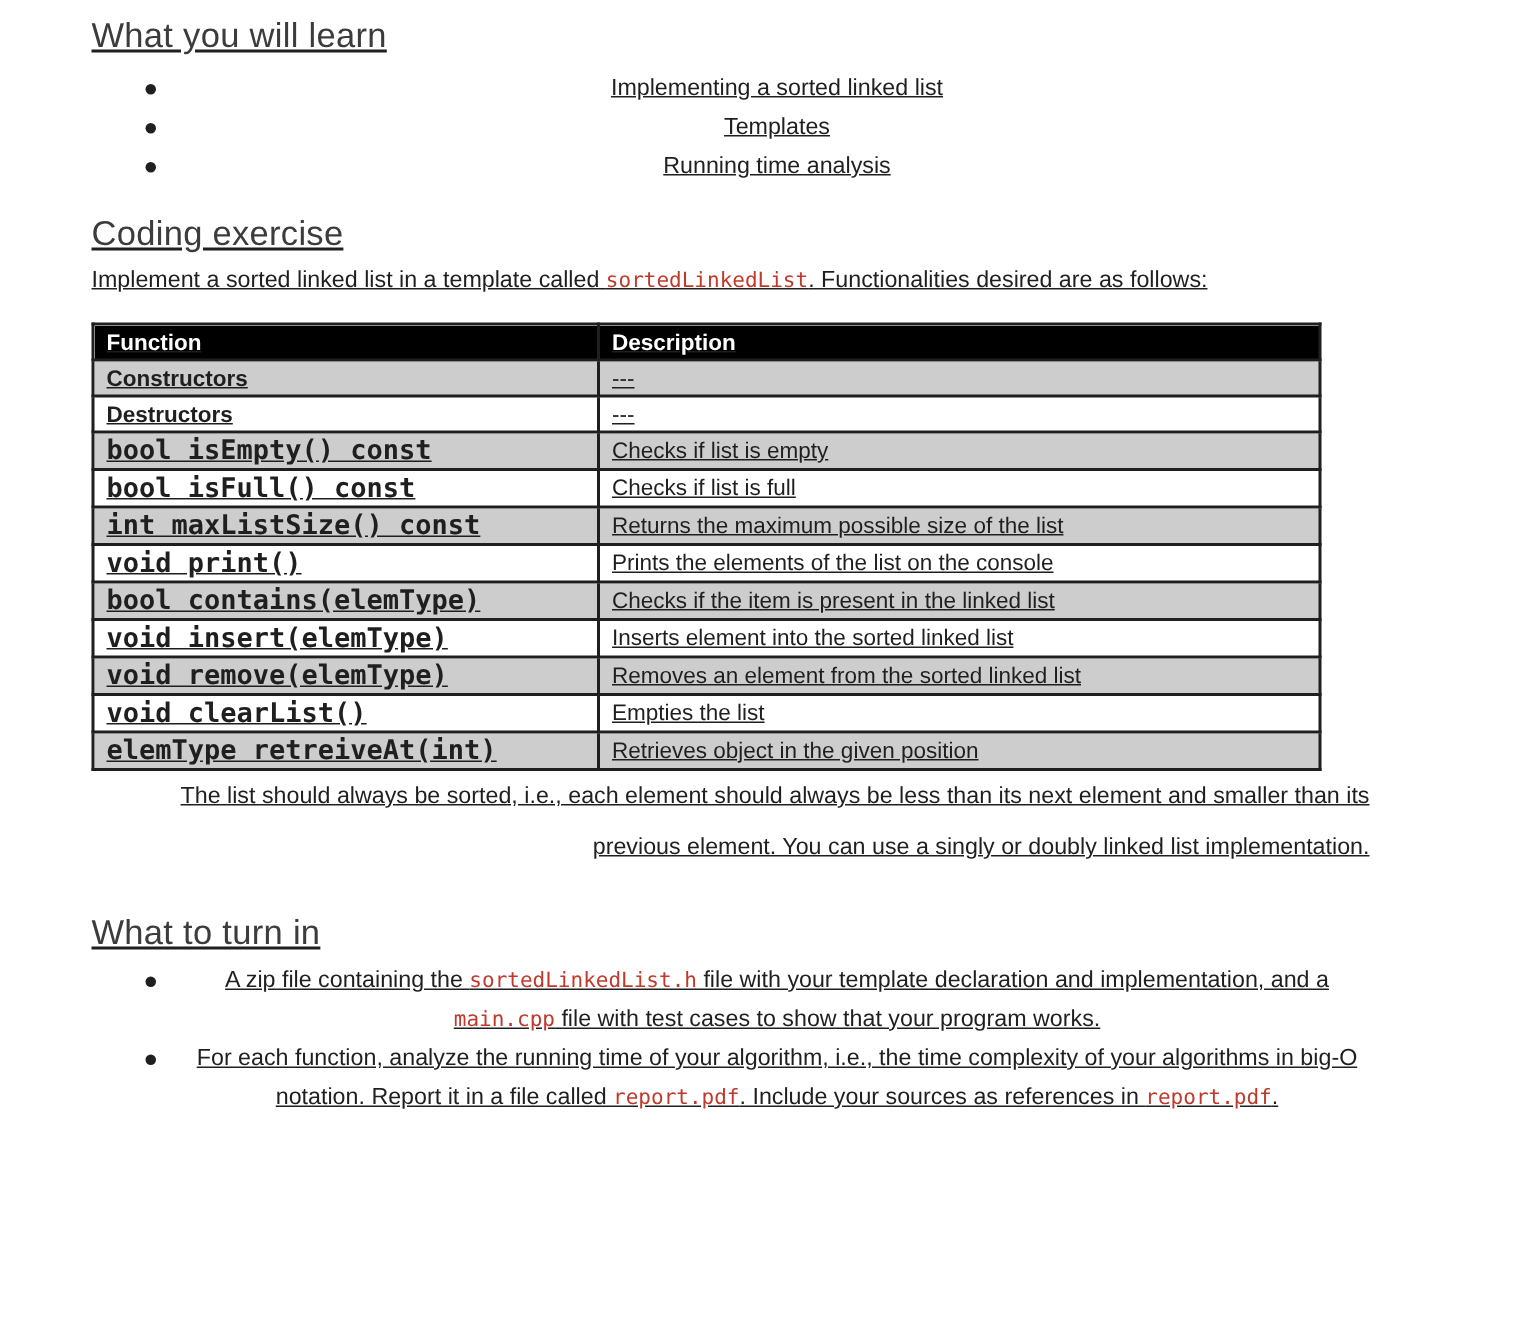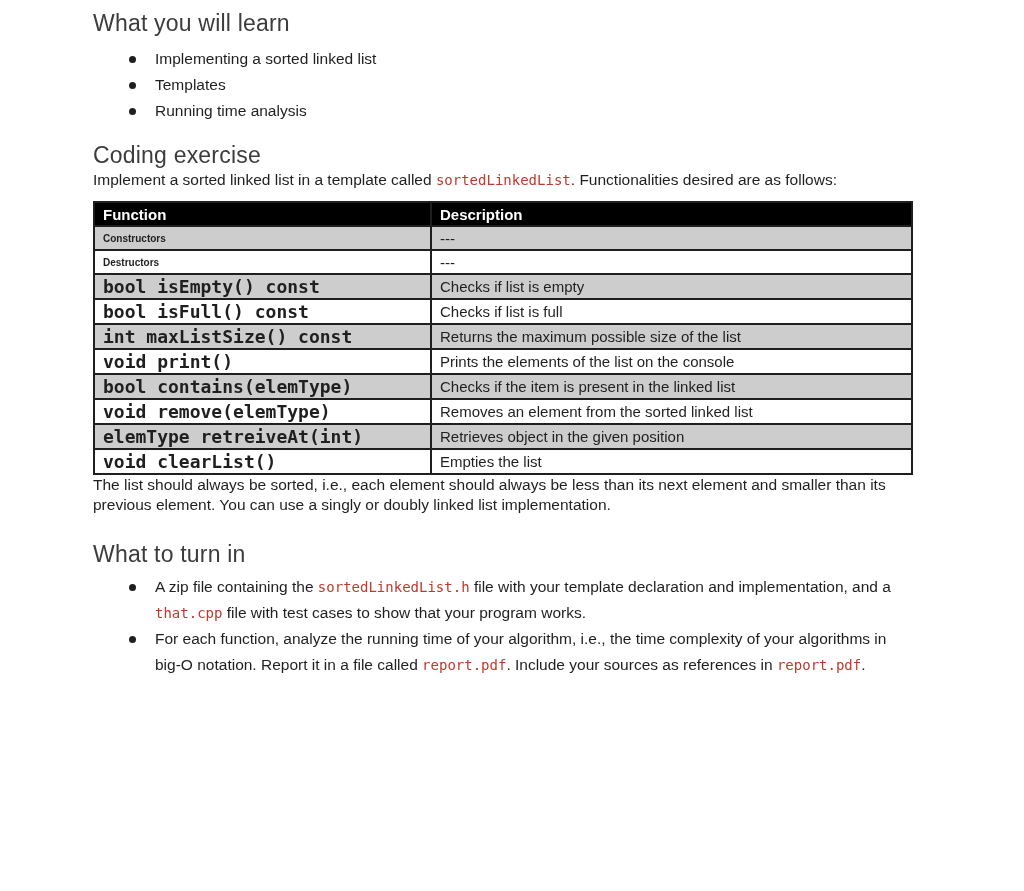--- a/index.html
+++ b/index.html
@@ -11,43 +11,43 @@
     --text:#1f1f1f;
     --heading:#3c3c3c;
   }
   *{box-sizing:border-box;}
   html,body{margin:0;padding:0;}
   body{
     width:1024px;height:891px;background:#ffffff;
     font-family:"Liberation Sans",sans-serif;color:var(--text);
     overflow:hidden;
   }
-  .page{padding:6px 111px 0 93px;}
+  .page{padding:6px 111px 0 61px;text-decoration:underline;}
   .doc-heading{
     font-size:23px;font-weight:400;color:var(--heading);
     margin:0;line-height:30px;letter-spacing:0.2px;
   }
   .h-learn{margin-top:2px;}
   .h-coding{margin-top:16px;}
   .h-turnin{margin-top:24px;}
-  ul.bullet-list{list-style:none;margin:8px 0 0 0;padding:0;}
+  ul.bullet-list{list-style:none;margin:8px 0 0 0;padding:0;text-align:center;}
   ul.turnin-list{margin-top:5px;}
   li.bullet-item{
     position:relative;padding-left:62px;
     font-size:15.5px;line-height:26px;
   }
   .bullet-dot{
     position:absolute;left:36px;top:9.5px;
     width:7px;height:7px;border-radius:50%;background:#1f1f1f;
   }
   p.body-text{
-    font-size:15.5px;line-height:20px;margin:0;
+    font-size:15.5px;line-height:34px;margin:0;
   }
   .p-intro{margin-top:18px;}
-  .p-note{margin-top:43px;}
+  .p-note{margin-top:43px;text-align:right;}
   .code{
     font-family:"DejaVu Sans Mono",monospace;
     color:var(--code-red);font-size:14px;
   }
   table.func-table{
     border-collapse:collapse;table-layout:fixed;
     width:820px;margin-top:11px;border-radius:13px;
   }
   .func-table col.c1{width:337px;}
   .func-table th,.func-table td{
@@ -56,21 +56,21 @@
     overflow:hidden;white-space:nowrap;
   }
   .func-table th{
     background:var(--table-header-bg);color:var(--table-header-text);
     text-align:left;font-size:15px;font-weight:700;
   }
   .func-table td.func{
     font-family:"DejaVu Sans Mono",monospace;font-weight:700;font-size:18px;
   }
   .func-table td.func.plain{
-    font-family:"Liberation Sans",sans-serif;font-size:10px;
+    font-family:"Liberation Sans",sans-serif;font-size:15px;
   }
   .func-table td.desc{font-size:15px;}
   .func-table tbody tr:nth-child(odd){background:var(--table-row-alt);}
 </style>
 </head>
 <body>
 
 <div class="page">
 
   <h1 class="doc-heading h-learn">What you will learn</h1>
@@ -128,36 +128,40 @@
         </tr>
         <tr>
           <td class="func">void print()</td>
           <td class="desc">Prints the elements of the list on the console</td>
         </tr>
         <tr>
           <td class="func">bool contains(elemType)</td>
           <td class="desc">Checks if the item is present in the linked list</td>
         </tr>
         <tr>
+          <td class="func">void insert(elemType)</td>
+          <td class="desc">Inserts element into the sorted linked list</td>
+        </tr>
+        <tr>
           <td class="func">void remove(elemType)</td>
           <td class="desc">Removes an element from the sorted linked list</td>
         </tr>
         <tr>
+          <td class="func">void clearList()</td>
+          <td class="desc">Empties the list</td>
+        </tr>
+        <tr>
           <td class="func">elemType retreiveAt(int)</td>
           <td class="desc">Retrieves object in the given position</td>
-        </tr>
-        <tr>
-          <td class="func">void clearList()</td>
-          <td class="desc">Empties the list</td>
         </tr>
       </tbody>
   </table>
 
   <p class="body-text p-note">The list should always be sorted, i.e., each element should always be less than its next element and smaller than its previous element. You can use a singly or doubly linked list implementation.</p>
 
   <h1 class="doc-heading h-turnin">What to turn in</h1>
 
   <ul class="bullet-list turnin-list">
-      <li class="bullet-item"><span class="bullet-dot"></span>A zip file containing the <span class="code">sortedLinkedList.h</span> file with your template declaration and implementation, and a <span class="code">that.cpp</span> file with test cases to show that your program works.</li>
+      <li class="bullet-item"><span class="bullet-dot"></span>A zip file containing the <span class="code">sortedLinkedList.h</span> file with your template declaration and implementation, and a <span class="code">main.cpp</span> file with test cases to show that your program works.</li>
       <li class="bullet-item"><span class="bullet-dot"></span>For each function, analyze the running time of your algorithm, i.e., the time complexity of your algorithms in big-O notation. Report it in a file called <span class="code">report.pdf</span>. Include your sources as references in <span class="code">report.pdf</span>.</li>
     </ul>
 
 </div>
 
 </body></html>

